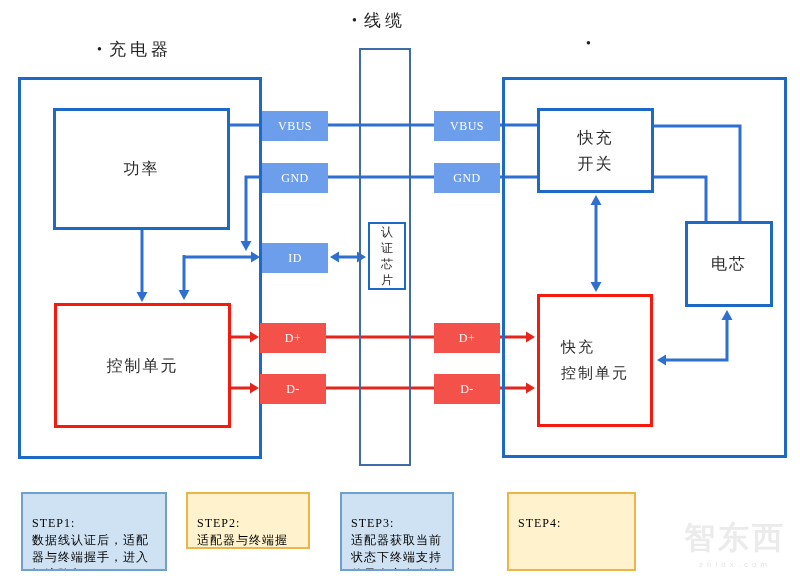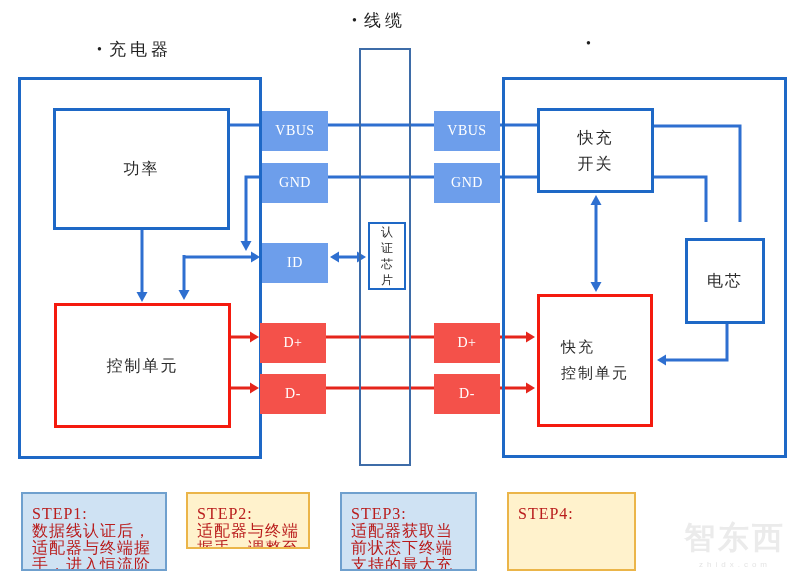--- a/index.html
+++ b/index.html
@@ -24,30 +24,30 @@
     display:flex;align-items:center;justify-content:center;color:var(--text);
     white-space:pre-line;text-align:center;line-height:1.6;letter-spacing:2px}
   .red-box{position:absolute;border:3px solid var(--red_border);background:#fff;z-index:2;
     display:flex;align-items:center;justify-content:center;color:var(--text);
     white-space:pre-line;line-height:1.7;letter-spacing:2px}
   .red-box .inner{text-align:left;white-space:pre-line}
   .cable-box{position:absolute;border:2px solid var(--cable_border);background:transparent;z-index:2}
   .chip-box{position:absolute;border:2px solid var(--blue_border);background:#fff;z-index:3;
     display:flex;align-items:center;justify-content:center;font-size:12px;line-height:16px;
     white-space:pre-line;text-align:center;color:var(--text)}
-  .badge{position:absolute;width:66px;height:40px;z-index:4;display:flex;align-items:center;
-    justify-content:center;color:var(--badge_text);font-size:14px;letter-spacing:.5px}
+  .badge{position:absolute;width:66px;height:30px;z-index:4;display:flex;align-items:center;
+    justify-content:center;color:var(--badge_text);font-size:12px;letter-spacing:.5px}
   .badge.blue{background:var(--badge_blue_fill)}
   .badge.red{background:var(--badge_red_fill)}
   .sec-label{position:absolute;z-index:5;color:var(--label_text);font-size:17px;letter-spacing:4px;
     display:flex;align-items:center}
   .sec-label .bullet{font-size:14px;margin-right:7px;letter-spacing:0}
   .f16{font-size:16px} .f15{font-size:15px}
-  .step{position:absolute;z-index:2;border:2px solid;padding:11px 9px;font-size:16px;
-    line-height:17px;color:#b91c1c;letter-spacing:1px;overflow:hidden}
+  .step{position:absolute;z-index:2;border:2px solid;padding:21px 9px;font-size:12px;
+    line-height:17px;color:#000000;letter-spacing:1px;overflow:hidden}
   .step.blue{background:var(--step_blue_fill);border-color:var(--step_blue_border)}
   .step.yellow{background:var(--step_yellow_fill);border-color:var(--step_yellow_border)}
   .watermark{position:absolute;z-index:0;text-align:center;user-select:none}
   .watermark .logo{font-size:31px;font-weight:bold;letter-spacing:3px;color:var(--watermark_logo);
     font-family:"Liberation Sans","DejaVu Sans",sans-serif}
   .watermark .domain{font-size:8px;letter-spacing:4px;color:var(--watermark_domain);margin-top:1px;
     font-family:"Liberation Sans","DejaVu Sans",sans-serif}
 </style>
 </head>
 <body>
@@ -134,21 +134,21 @@
   <div class="cable-box" style="left:359px;top:48px;width:52px;height:418px"></div>
 
   <div class="white-box f16" style="left:53px;top:108px;width:177px;height:122px">功率</div>
   <div class="red-box f16" style="left:54px;top:303px;width:177px;height:125px;justify-content:center;text-align:center">控制单元</div>
   <div class="chip-box" style="left:368px;top:222px;width:38px;height:68px">认
 证
 芯
 片</div>
   <div class="white-box f16" style="left:537px;top:108px;width:117px;height:85px">快充
 开关</div>
-  <div class="white-box f16" style="left:685px;top:238px;width:80px;height:86px">电芯</div>
+  <div class="white-box f16" style="left:685px;top:221px;width:88px;height:86px">电芯</div>
   <div class="red-box f15" style="left:537px;top:294px;width:116px;height:133px">
     <span class="inner">快充
 控制单元</span>
   </div>
 
   <div class="badge blue" style="left:262px;top:111px">VBUS</div>
   <div class="badge blue" style="left:262px;top:163px">GND</div>
   <div class="badge blue" style="left:262px;top:243px">ID</div>
   <div class="badge red" style="left:260px;top:323px">D+</div>
   <div class="badge red" style="left:260px;top:374px">D-</div>
@@ -159,21 +159,21 @@
   <div class="badge red" style="left:434px;top:374px">D-</div>
 
   <div class="step blue" style="left:21px;top:492px;width:146px;height:79px">
     <div>STEP1:</div>
     <div>数据线认证后，适配器与终端握手，进入恒流阶段</div>
   </div>
   <div class="step yellow" style="left:186px;top:492px;width:124px;height:57px">
     <div>STEP2:</div>
     <div>适配器与终端握手，调整至合适的输出电压</div>
   </div>
-  <div class="step blue" style="left:340px;top:492px;width:137px;height:79px">
+  <div class="step blue" style="left:340px;top:492px;width:114px;height:79px">
     <div>STEP3:</div>
     <div>适配器获取当前状态下终端支持的最大充电电流</div>
   </div>
   <div class="step yellow" style="left:507px;top:492px;width:129px;height:79px">
     <div>STEP4:</div>
   </div>
 
 </div>
 
 </body></html>

